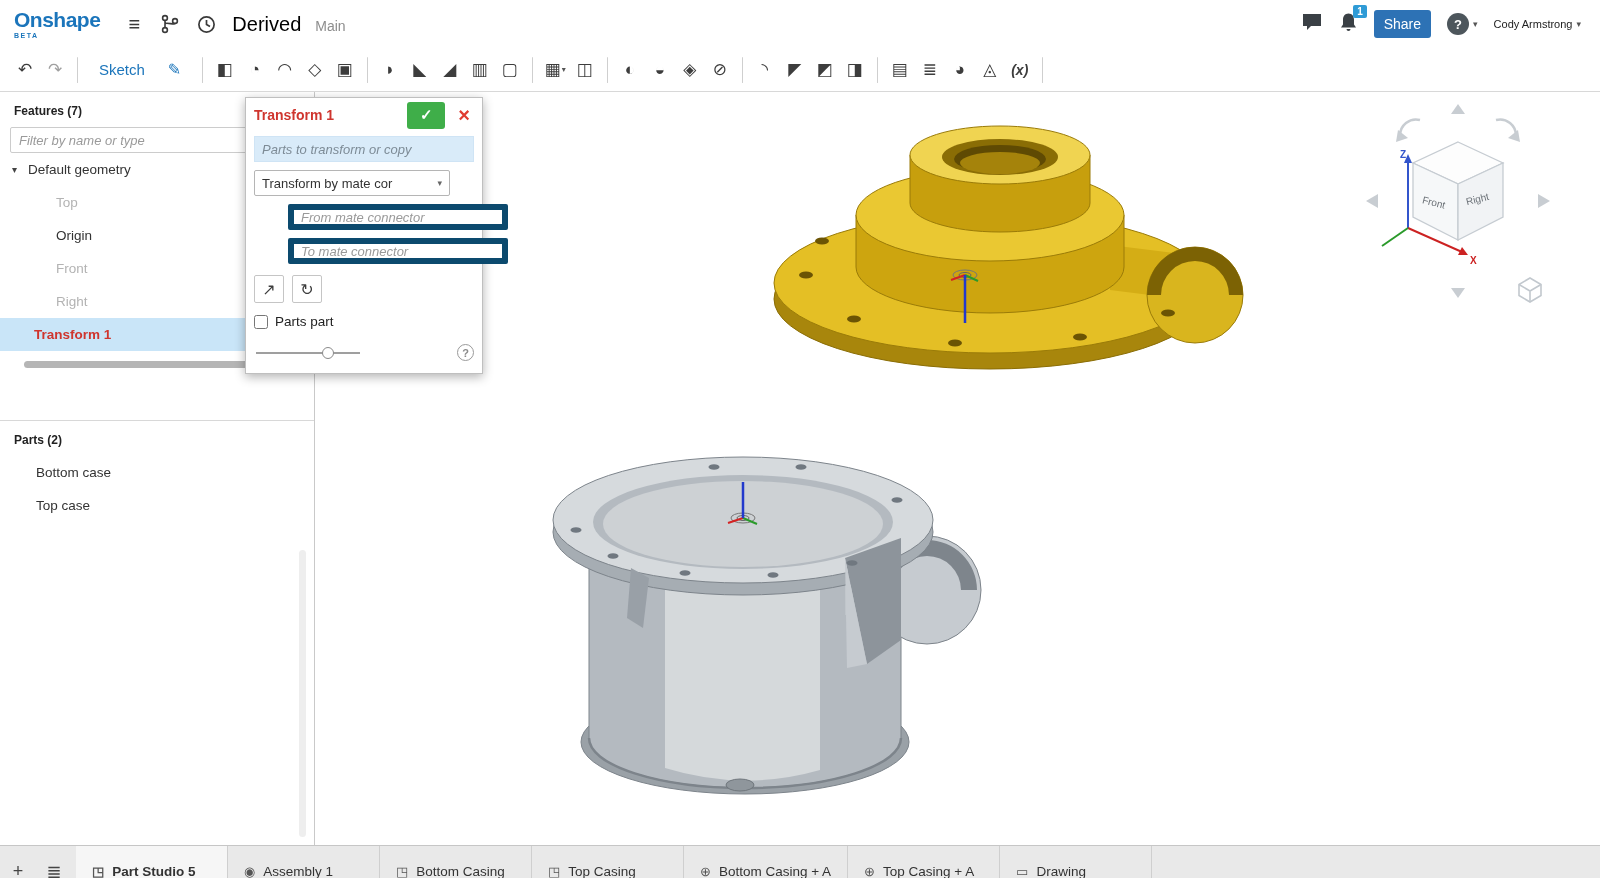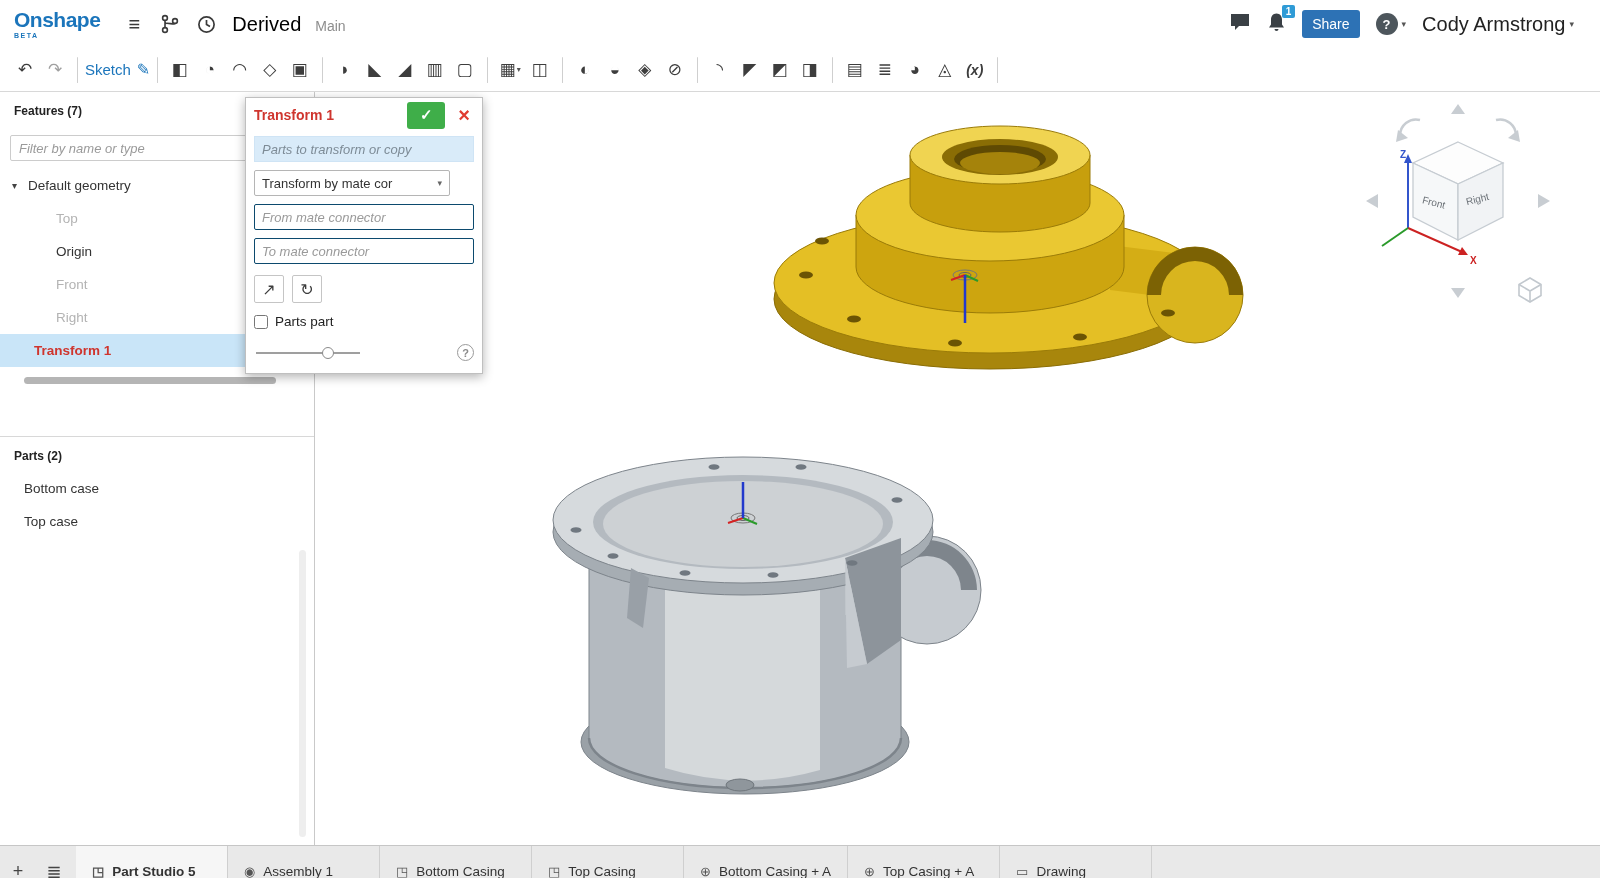--- a/index.html
+++ b/index.html
@@ -1,72 +1,72 @@
 <!DOCTYPE html>
 <html><head>
 <meta charset="utf-8">
 <style>
   * { margin:0; padding:0; box-sizing:border-box; }
   html,body { width:1600px; height:878px; overflow:hidden; position:relative;
     font-family:"Liberation Sans", sans-serif; background:#fff; }
 
   
-  .topbar { position:absolute; top:0; left:0; right:12px; height:48px; background:#fff;
+  .topbar { position:absolute; top:0; left:0; right:5px; height:48px; background:#fff;
     display:flex; align-items:center; padding:0 14px; z-index:6; }
   .logo { display:flex; flex-direction:column; line-height:1; margin-right:16px; cursor:pointer; }
   .logo-text { font-size:21px; font-weight:bold; color:#1b75bb; letter-spacing:-0.5px; }
   .logo-beta { font-size:7px; font-weight:bold; color:#1b75bb; letter-spacing:1.5px; margin-top:2px; }
   .tb-icon { width:36px; height:34px; display:flex; align-items:center; justify-content:center;
     font-size:20px; color:#3a3a3a; cursor:pointer; }
   .doc-title { font-size:20px; font-weight:normal; color:#000000; margin-left:8px; }
   .doc-branch { font-size:14px; color:#8d8d8d; margin-left:14px; padding-top:3px; }
   .top-right { margin-left:auto; display:flex; align-items:center; gap:16px; }
   .bell-wrap { position:relative; cursor:pointer; }
   .badge { position:absolute; top:-7px; right:-9px; background:#2f9bd6; color:#fff;
     font-size:10px; font-weight:bold; padding:1px 4px; border-radius:2px; }
   .share-btn { background:#2d72b5; color:#fff; font-size:14px; padding:6px 10px;
     border-radius:3px; cursor:pointer; }
   .help-wrap,.user-menu { display:flex; align-items:center; cursor:pointer; }
   .help-circle { width:22px; height:22px; border-radius:50%; background:#4d565c; color:#fff;
     font-size:13px; font-weight:bold; display:flex; align-items:center; justify-content:center; }
   .caret { font-size:9px; color:#555; margin-left:4px; }
-  .user-name { font-size:20px; color:#222; }
+  .user-name { font-size:11px; color:#222; }
 
   
   .toolbar { position:absolute; top:48px; left:0; right:0; height:44px; background:#fff;
     border-bottom:1px solid #d8d8d8; display:flex; align-items:center; padding:0 10px; z-index:6; }
   .tool { min-width:30px; height:30px; display:flex; align-items:center; justify-content:center;
     font-size:17px; color:#3d3d3d; cursor:pointer; border-radius:2px; }
   .tool.dim { color:#a0a0a0; }
   .tool.txt { font-style:italic; font-size:14px; font-weight:bold; }
   .tool.sep { min-width:0; width:1px; height:26px; background:#cfcfcf; margin:0 7px; cursor:default; }
   .tool-caret { font-size:8px; color:#555; margin-left:1px; }
-  .sketch-btn { display:flex; align-items:center; gap:6px; color:#1b75bb; font-size:15px;
-    margin:0 0; cursor:pointer; }
+  .sketch-btn { display:flex; align-items:center; gap:23px; color:#1b75bb; font-size:15px;
+    margin:0 14px; cursor:pointer; }
   .sketch-pencil { font-size:16px; }
 
   
   .left-panel { position:absolute; top:92px; left:0; width:315px; bottom:33px; background:#fff;
     border-right:1px solid #c9c9c9; z-index:2; }
   .panel-header { font-size:12px; font-weight:bold; color:#222; padding:12px 14px 9px; }
-  .filter-input { margin:8px 10px; width:calc(100% - 20px); height:26px; border:1px solid #ccc;
+  .filter-input { margin:0 10px; width:calc(100% - 20px); height:26px; border:1px solid #ccc;
     border-radius:2px; padding:0 8px; font-size:13px; font-family:inherit; color:#444; }
   input::placeholder { color:#9a9a9a; font-style:italic; }
   .feat-row { display:flex; align-items:center; height:33px; font-size:13.5px; color:#333;
     cursor:pointer; padding-left:12px; }
   .feat-row .chev { width:16px; font-size:10px; color:#444; }
   .feat-row.lvl1 { padding-left:34px; }
   .feat-row.lvl2 { padding-left:56px; }
   .feat-row.muted { color:#b3b3b3; }
   .feat-row.selected { background:#c9e5f8; }
   .feat-row.selected .feat-label { color:#cf352e; font-weight:bold; }
   .hscroll { margin:10px 14px 0 24px; height:7px; width:252px; background:#b5b5b5;
     border-radius:4px; cursor:pointer; }
   .panel-divider { border-top:1px solid #d8d8d8; margin-top:52px; }
-  .part-row { display:flex; align-items:center; height:33px; padding-left:24px;
+  .part-row { display:flex; align-items:center; height:33px; padding-left:36px;
     font-size:13.5px; color:#333; cursor:pointer; }
   .vscroll-track { position:absolute; right:8px; top:458px; bottom:8px; width:7px;
     background:#eeeeee; border-radius:4px; cursor:pointer; }
 
   
   .dialog { position:absolute; left:245px; top:97px; width:238px; background:#fff;
     border:1px solid #bfbfbf; box-shadow:0 3px 10px rgba(0,0,0,0.3); z-index:5; }
   .dialog-header { display:flex; align-items:center; height:34px; padding:0 8px; }
   .dialog-title { color:#cf352e; font-weight:bold; font-size:14px; }
   .confirm-btn { margin-left:auto; width:38px; height:27px; background:#3fae49; border-radius:3px;
@@ -74,22 +74,22 @@
     font-weight:bold; cursor:pointer; }
   .cancel-btn { margin-left:9px; color:#e03c31; font-size:20px; font-weight:bold;
     cursor:pointer; padding:0 4px; line-height:1; }
   .dialog-body { padding:4px 8px 10px; }
   .active-field { height:26px; background:#d9ebf9; border:1px solid #cfe4f5; display:flex;
     align-items:center; padding:0 7px; font-size:13px; font-style:italic; color:#7d8b96; }
   .select-box { margin-top:8px; width:196px; height:26px; border:1px solid #b5b5b5;
     border-radius:2px; display:flex; align-items:center; justify-content:space-between;
     padding:0 7px; font-size:13px; color:#333; background:#fff; cursor:pointer; }
   .select-caret { font-size:9px; color:#666; }
-  .text-field { margin-top:8px; width:100%; height:26px; border:1px solid #0c4a6e;
-    border-radius:2px; padding:0 7px; font-size:13px; font-family:inherit; color:#444; }
+  .text-field { margin-top:8px; width:100%; height:26px; border:6px solid #0c4a6e;
+    border-radius:2px; padding:0 7px; font-size:13px; font-family:inherit; color:#444;margin-left:34px; }
   .btn-row { margin-top:11px; display:flex; gap:8px; }
   .sq-btn { width:30px; height:28px; border:1px solid #c5c5c5; border-radius:2px; background:#fff;
     display:flex; align-items:center; justify-content:center; font-size:16px; color:#3d3d3d;
     cursor:pointer; }
   .copy-row { margin-top:11px; display:flex; align-items:center; gap:7px; font-size:13.5px; color:#222; }
   .copy-row input { width:14px; height:14px; cursor:pointer; }
   .slider-row { margin-top:15px; display:flex; align-items:center; padding-bottom:2px; }
   .slider-track { position:relative; width:104px; height:2px; background:#9f9f9f; margin-left:2px; }
   .slider-handle { position:absolute; left:66px; top:-5px; width:12px; height:12px; background:#fff;
     border:1.5px solid #8a8a8a; border-radius:50%; cursor:pointer; }

